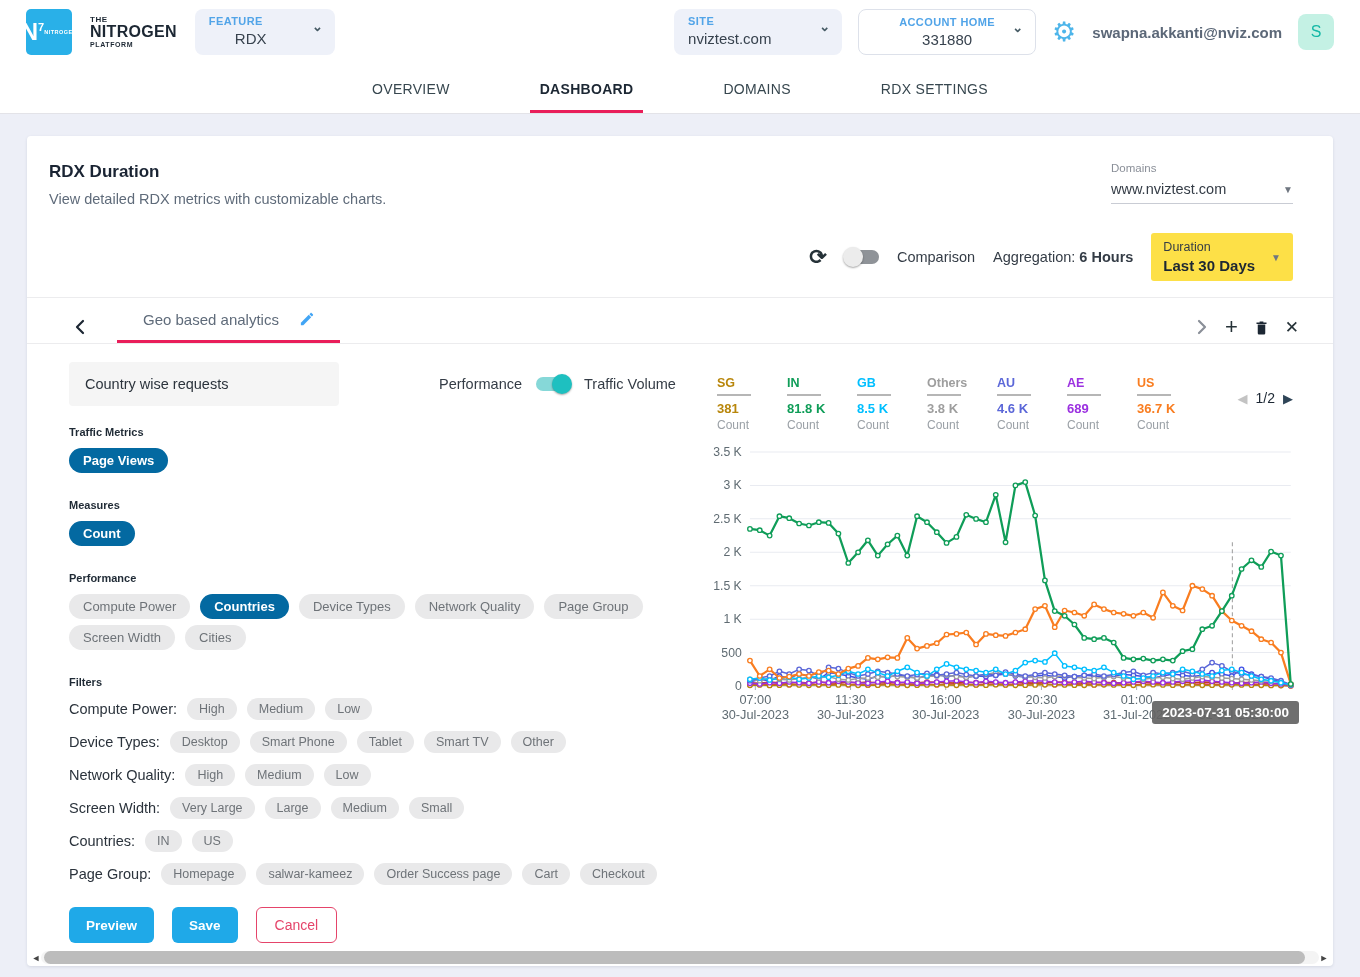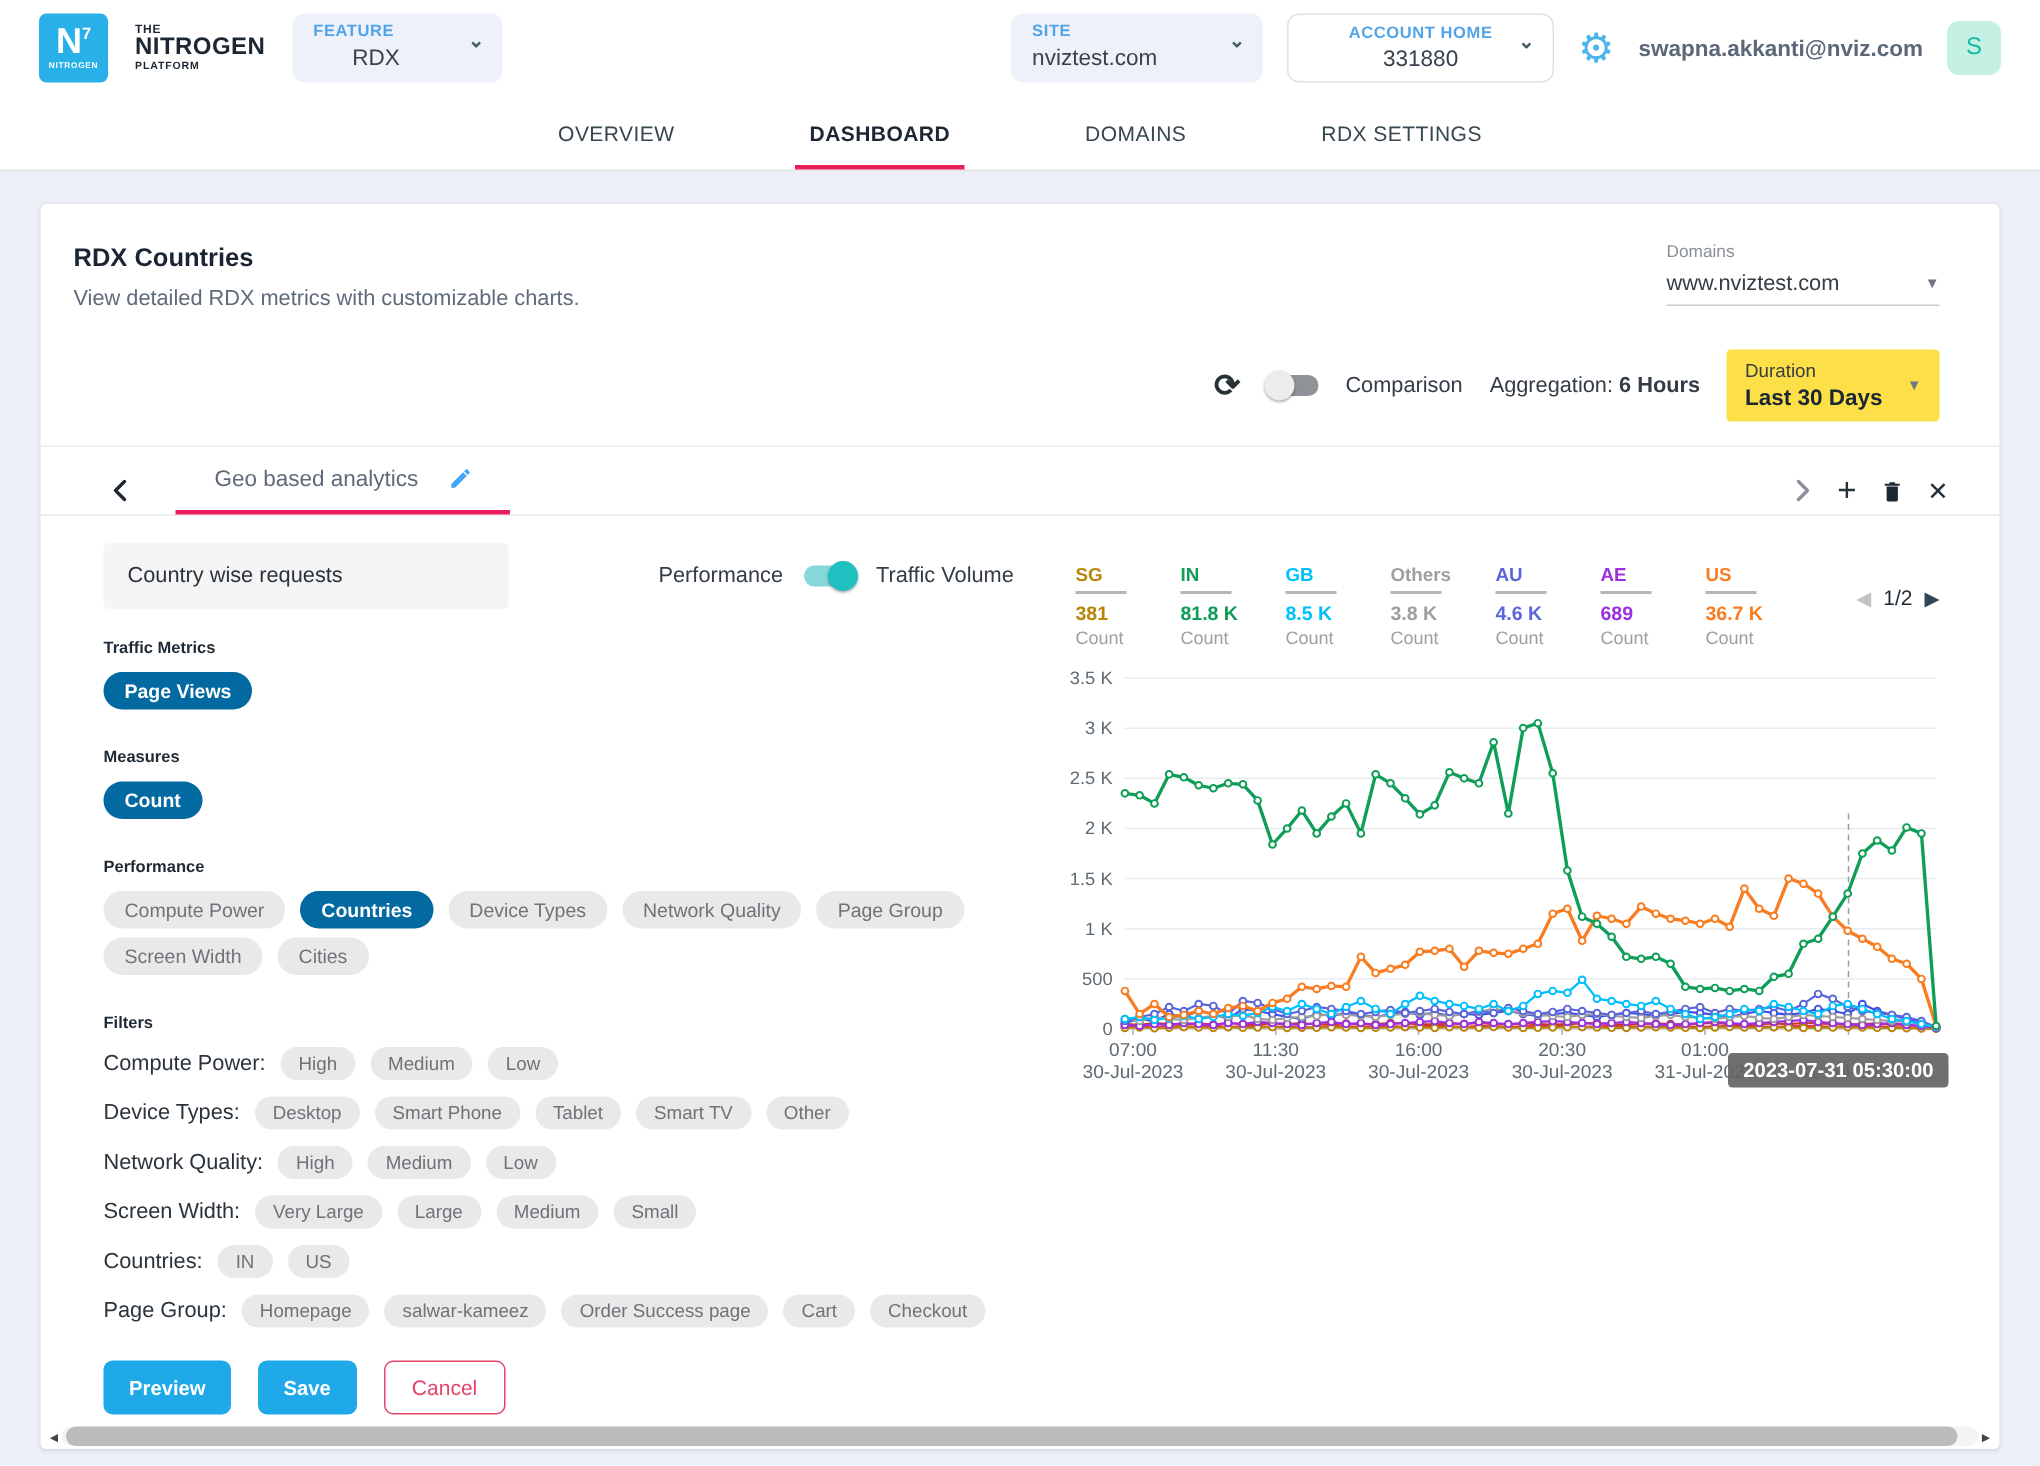--- a/index.html
+++ b/index.html
@@ -1,21 +1,21 @@
 <!DOCTYPE html>
 <html><head>
 <meta charset="utf-8">
 <style>
   * { margin:0; padding:0; box-sizing:border-box; }
   html,body { width:1360px; height:977px; }
   body { font-family:"Liberation Sans", sans-serif; background:#edeff7; color:#263238; overflow:hidden; }
 
   
   .app-header { height:64px; background:#fff; display:flex; align-items:center; padding:0 26px; gap:18px; }
-  .logo-box { width:46px; height:46px; background:#29b0e8; border-radius:5px; color:#fff; display:flex; flex-direction:column; align-items:center; justify-content:center; line-height:1; }
+  .logo-box { width:46px; height:46px; background:#29b0e8; border-radius:5px; color:#fff; display:flex; flex-direction:row; align-items:center; justify-content:center; line-height:1; }
   .logo-n { font-size:24px; font-weight:bold; }
   .logo-n sup { font-size:11px; }
   .logo-cap { font-size:5.5px; letter-spacing:.5px; margin-top:2px; font-weight:bold; }
   .brand { line-height:1.05; color:#1c2733; }
   .brand .t { font-size:8px; font-weight:bold; letter-spacing:.5px; }
   .brand .n { font-size:16px; font-weight:bold; letter-spacing:.3px; }
   .brand .p { font-size:7px; font-weight:bold; letter-spacing:.6px; }
   .hdr-select { background:#eef1f9; border-radius:8px; height:46px; padding:6px 14px; position:relative; min-width:140px; }
   .hdr-select.outlined { background:#fff; border:1px solid #dde1ea; text-align:center; }
   .hdr-label { font-size:11px; font-weight:bold; color:#51a4e8; letter-spacing:.4px; }
@@ -144,21 +144,21 @@
     <div class="nav-tab">OVERVIEW</div>
     <div class="nav-tab active">DASHBOARD</div>
     <div class="nav-tab">DOMAINS</div>
     <div class="nav-tab">RDX SETTINGS</div>
   </nav>
 
 <main class="card">
 
   <div class="card-head">
     <div>
-      <div class="page-title">RDX Countries</div>
+      <div class="page-title">RDX Duration</div>
       <div class="page-sub">View detailed RDX metrics with customizable charts.</div>
     </div>
     <div class="domains">
       <div class="domains-label">Domains</div>
       <div class="domains-value">
         <span>www.nviztest.com</span>
         <span class="tri">▼</span>
       </div>
     </div>
   </div>

